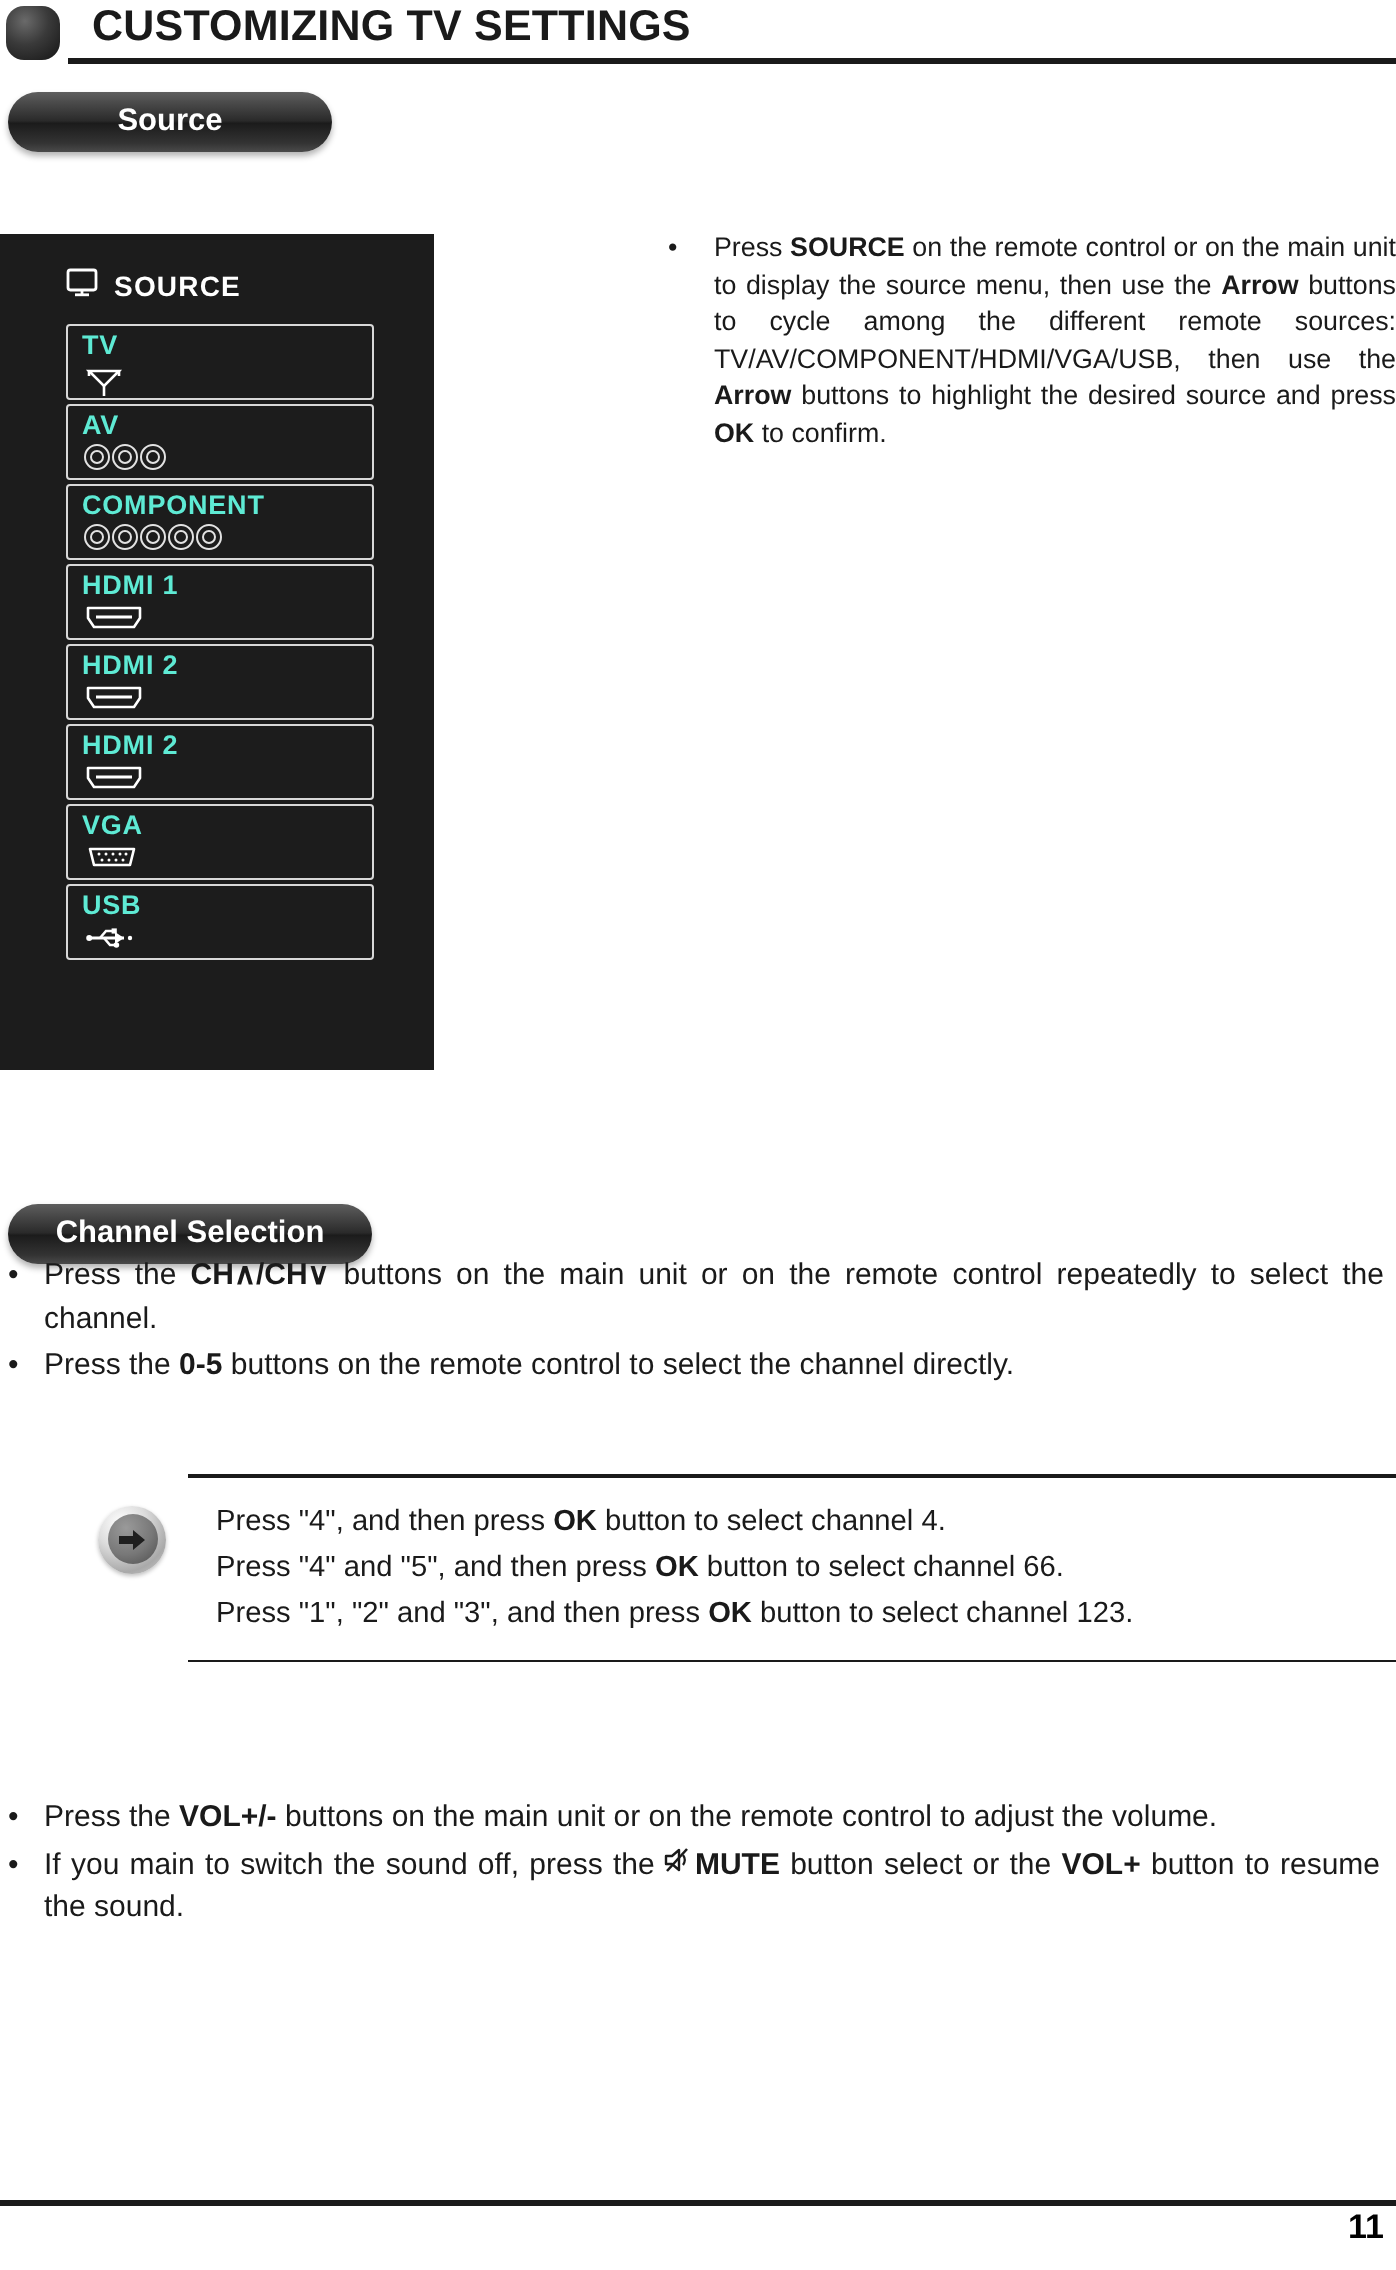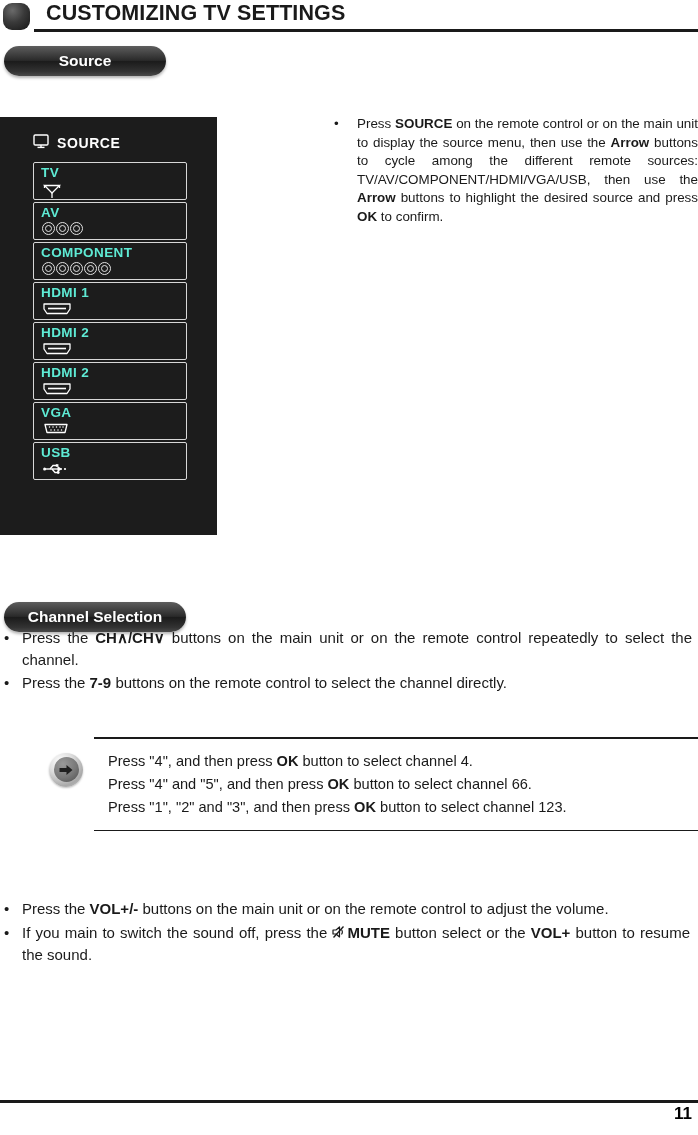--- a/index.html
+++ b/index.html
@@ -263,21 +263,21 @@
 
   <div class="pill" id="pill-channel">
     <span>Channel Selection</span>
   </div>
 
   <div class="blist" id="list-channel">
     <div class="bitem">
       <span class="dot">•</span><span>Press the </span><b>CH</b><b>∧</b><b>/CH</b><b>∨</b><span> buttons on the main unit or on the remote control repeatedly to select the channel.</span>
     </div>
     <div class="bitem">
-      <span class="dot">•</span><span>Press the </span><b>7-9</b><span> buttons on the remote control to select the channel directly.</span>
+      <span class="dot">•</span><span>Press the </span><b>0-5</b><span> buttons on the remote control to select the channel directly.</span>
     </div>
   </div>
 
   <div class="note">
     <div class="note-rule"></div>
     <div class="note-inner">
       <div class="note-icon">
         <div class="inner">
           <svg width="16" height="14" viewBox="0 0 16 14">
             <path d="M1.5 5 H8.5 V2 L14.5 7 L8.5 12 V9 H1.5 Z" fill="#1f1f1f"></path>

